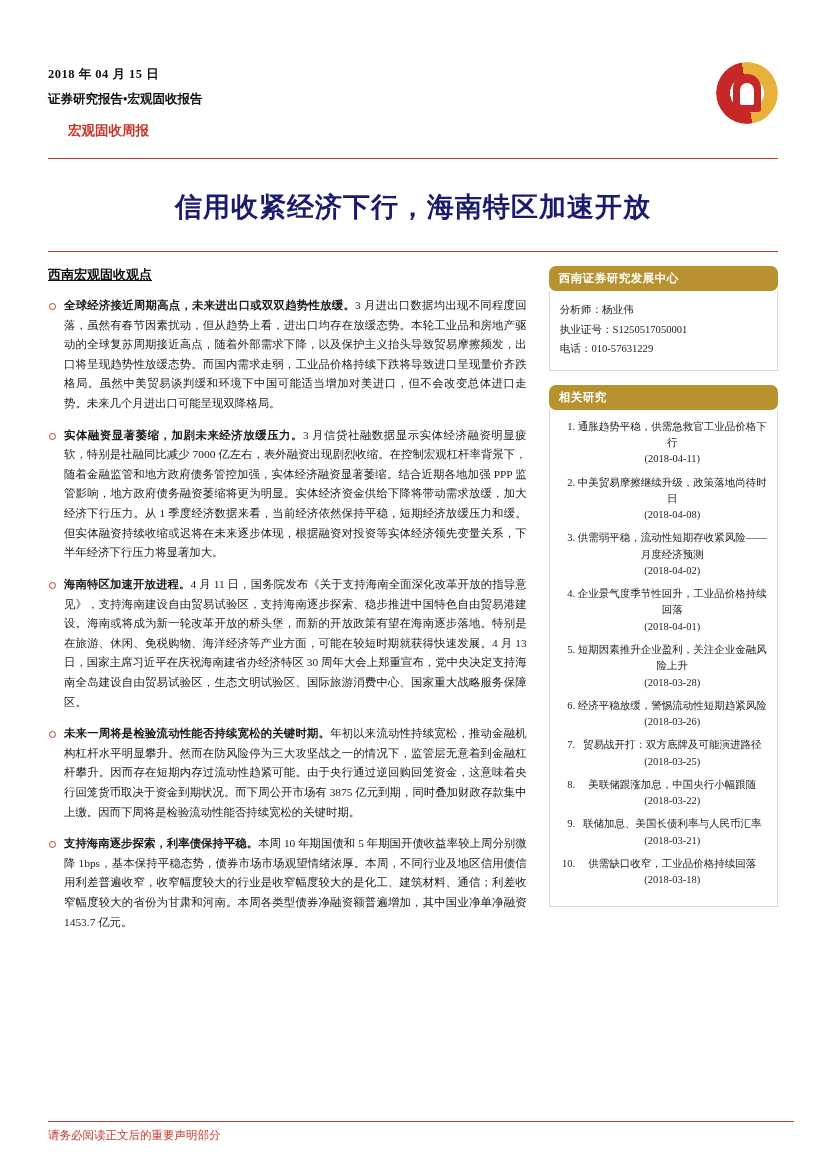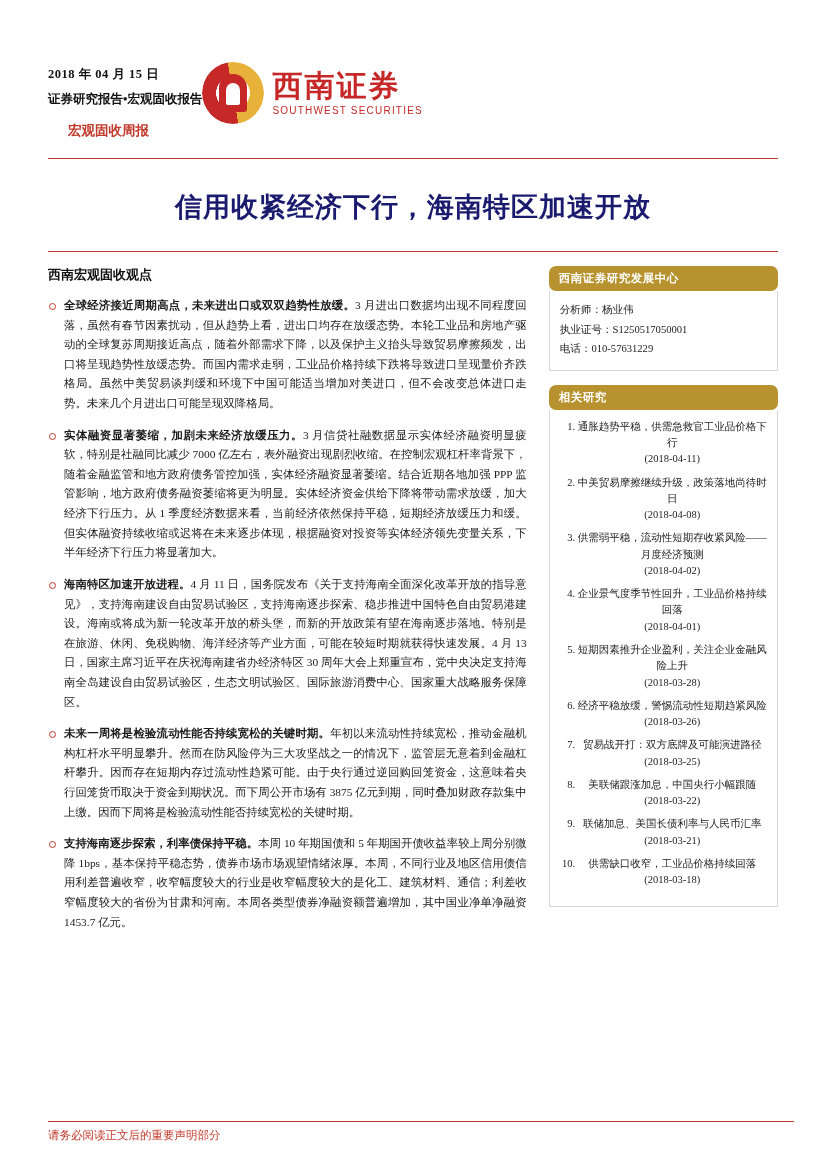--- a/index.html
+++ b/index.html
@@ -14,21 +14,21 @@
   }
   .page {
     position: relative;
     width: 826px;
     height: 1169px;
     padding: 56px 48px 30px 48px;
   }
   
   .header {
     display: flex;
-    justify-content: flex-start;
+    justify-content: space-between;
     align-items: flex-start;
     height: 96px;
   }
   .header-left { padding-top: 10px; }
   .hdr-date {
     font-size: 12.5px;
     font-weight: bold;
     color: #111;
     letter-spacing: .5px;
     margin-bottom: 8px;
@@ -115,20 +115,21 @@
     gap: 22px;
     padding-top: 14px;
   }
   .col-main { width: 480px; }
   .col-side { width: 230px; }
   .sec-head {
     font-size: 13px;
     font-weight: bold;
     color: #111;
     margin-bottom: 12px;
+    text-decoration: underline;
   }
   ul.points {
     list-style: none;
     margin:0; padding:0;
   }
   ul.points > li {
     position: relative;
     padding-left: 16px;
     margin-bottom: 12px;
     font-size: 11.4px;
@@ -195,24 +196,20 @@
     <div class="header-left">
       <div class="hdr-date">2018 年 04 月 15 日</div>
       <div class="hdr-sub">证券研究报告•宏观固收报告</div>
       <div class="hdr-type">宏观固收周报</div>
     </div>
     <div class="header-right">
       <div class="logo-mark">
         <div class="ring"></div>
         <div class="inner"></div>
       </div>
-      <div>
-        <div class="logo-text-cn">西南证券</div>
-        <div class="logo-text-en">SOUTHWEST SECURITIES</div>
-      </div>
     </div>
   </div>
 
   <hr class="rule-red">
 
   <div class="title">信用收紧经济下行，海南特区加速开放</div>
 
   <hr class="rule-thin">
 
   <div class="body-wrap">

